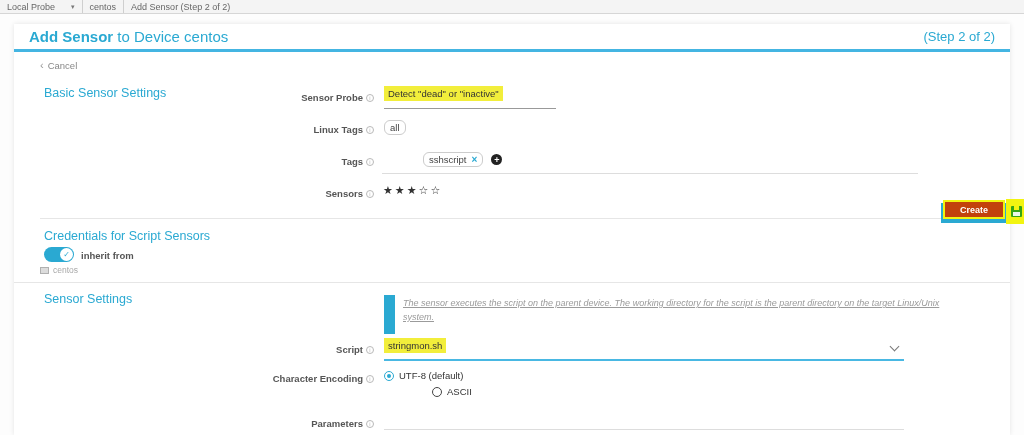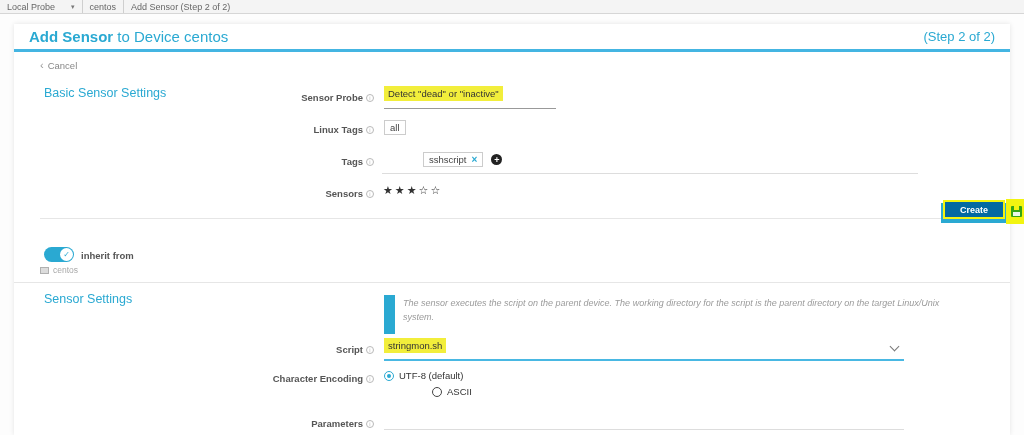--- a/index.html
+++ b/index.html
@@ -36,35 +36,35 @@
     width:8px; height:8px; border:1px solid #b9b9b9; border-radius:50%;
     font-size:6px; font-weight:normal; color:#b9b9b9; margin-left:3px; vertical-align:1px; }
 
   .fvalue { position:absolute; font-size:9.5px; color:#333; }
   .hl { background:#f2ee3b; padding:2px 4px; }
   .underline { position:absolute; height:1px; background:#999; }
   .underline.light { background:#ddd; }
   .underline.cyan { height:2px; background:#49b8e3; }
 
   .tagbox { display:inline-flex; align-items:center; gap:5px; border:1px solid #ccc;
-    border-radius:0; padding:1px 5px; font-size:9.5px; color:#444; background:#fff; }
+    border-radius:6px; padding:1px 5px; font-size:9.5px; color:#444; background:#fff; }
   .tag-x { color:#2aa9d2; font-weight:bold; font-size:10px; cursor:pointer; }
   .tag-add { display:inline-flex; align-items:center; justify-content:center;
     width:11px; height:11px; border-radius:50%; background:#222; color:#fff;
     font-size:9px; font-weight:bold; cursor:pointer; }
   .tags-row { position:absolute; display:flex; align-items:center; gap:8px; }
 
   .stars { position:absolute; font-size:11px; color:#333; letter-spacing:2px; cursor:pointer; }
 
   .divider { position:absolute; height:1px; background:#e6e6e6; }
 
   
   .create-cyan { position:absolute; left:927px; top:179px; width:66px; height:20px; background:#2aa9d2; }
   .create-green { position:absolute; left:929px; top:176px; width:62px; height:19px;
-    background:#0369a1; border:2px solid #f2f410; display:flex; align-items:center;
+    background:#c2410c; border:2px solid #f2f410; display:flex; align-items:center;
     justify-content:center; font-size:9px; font-weight:bold; color:#fff; cursor:pointer; }
   .save-wrap { position:absolute; left:992px; top:175px; width:20px; height:25px;
     background:#f2f410; display:flex; align-items:center; justify-content:center; cursor:pointer; }
   .floppy { width:11px; height:11px; background:#35a414; border-radius:1px; position:relative; }
   .floppy::before { content:""; position:absolute; left:3px; top:0; width:5px; height:4px; background:#f2f410; }
   .floppy::after { content:""; position:absolute; left:2px; bottom:1px; width:7px; height:4px; background:#eaf6e6; }
 
   
   .toggle { position:absolute; left:30px; top:223px; width:30px; height:15px;
     background:#2aa9d2; border-radius:8px; cursor:pointer; }
@@ -72,21 +72,21 @@
     border-radius:50%; display:flex; align-items:center; justify-content:center;
     font-size:8px; color:#2aa9d2; }
   .inherit-label { position:absolute; left:67px; top:226px; font-size:9.5px; font-weight:bold; color:#555; }
   .source-row { position:absolute; left:26px; top:241px; display:flex; align-items:center;
     gap:4px; font-size:8.5px; color:#a8a8a8; }
   .devicon { width:9px; height:7px; border:1px solid #b0b0b0; background:#dcdcdc; }
 
   
   .info-bar { position:absolute; left:370px; top:271px; width:11px; height:39px; background:#2aa9d2; }
   .info-text { position:absolute; left:389px; top:273px; width:548px; font-size:9px;
-    font-style:italic; color:#9b9b9b; line-height:1.55; }
+    font-style:italic; color:#9b9b9b; line-height:1.55;text-decoration:underline; }
 
   .chevron { position:absolute; left:877px; top:319px; width:7px; height:7px;
     border-right:1px solid #777; border-bottom:1px solid #777; transform:rotate(45deg); cursor:pointer; }
 
   .radio-row { position:absolute; display:flex; align-items:center; gap:5px;
     font-size:9.5px; color:#333; cursor:pointer; }
   .radio { width:10px; height:10px; border-radius:50%; border:1px solid #444; position:relative; background:#fff; }
   .radio.sel { border-color:#2aa9d2; }
   .radio.sel::after { content:""; position:absolute; inset:2px; background:#2aa9d2; border-radius:50%; }
 </style>
@@ -161,20 +161,21 @@
     <div class="divider" style="left:26px; top:194px; width:918px;"></div>
 
     <div class="create-cyan"></div>
     <div class="create-green">
       <span>Create</span>
     </div>
     <div class="save-wrap">
       <span class="floppy"></span>
     </div>
 
+    <div class="section-h" style="left:30px; top:205px;">Credentials for Script Sensors</div>
 
     <div class="toggle">
       <span class="knob">✓</span>
     </div>
     <div class="inherit-label">inherit from</div>
     <div class="source-row">
       <span class="devicon"></span>
       <span>centos</span>
     </div>
 

